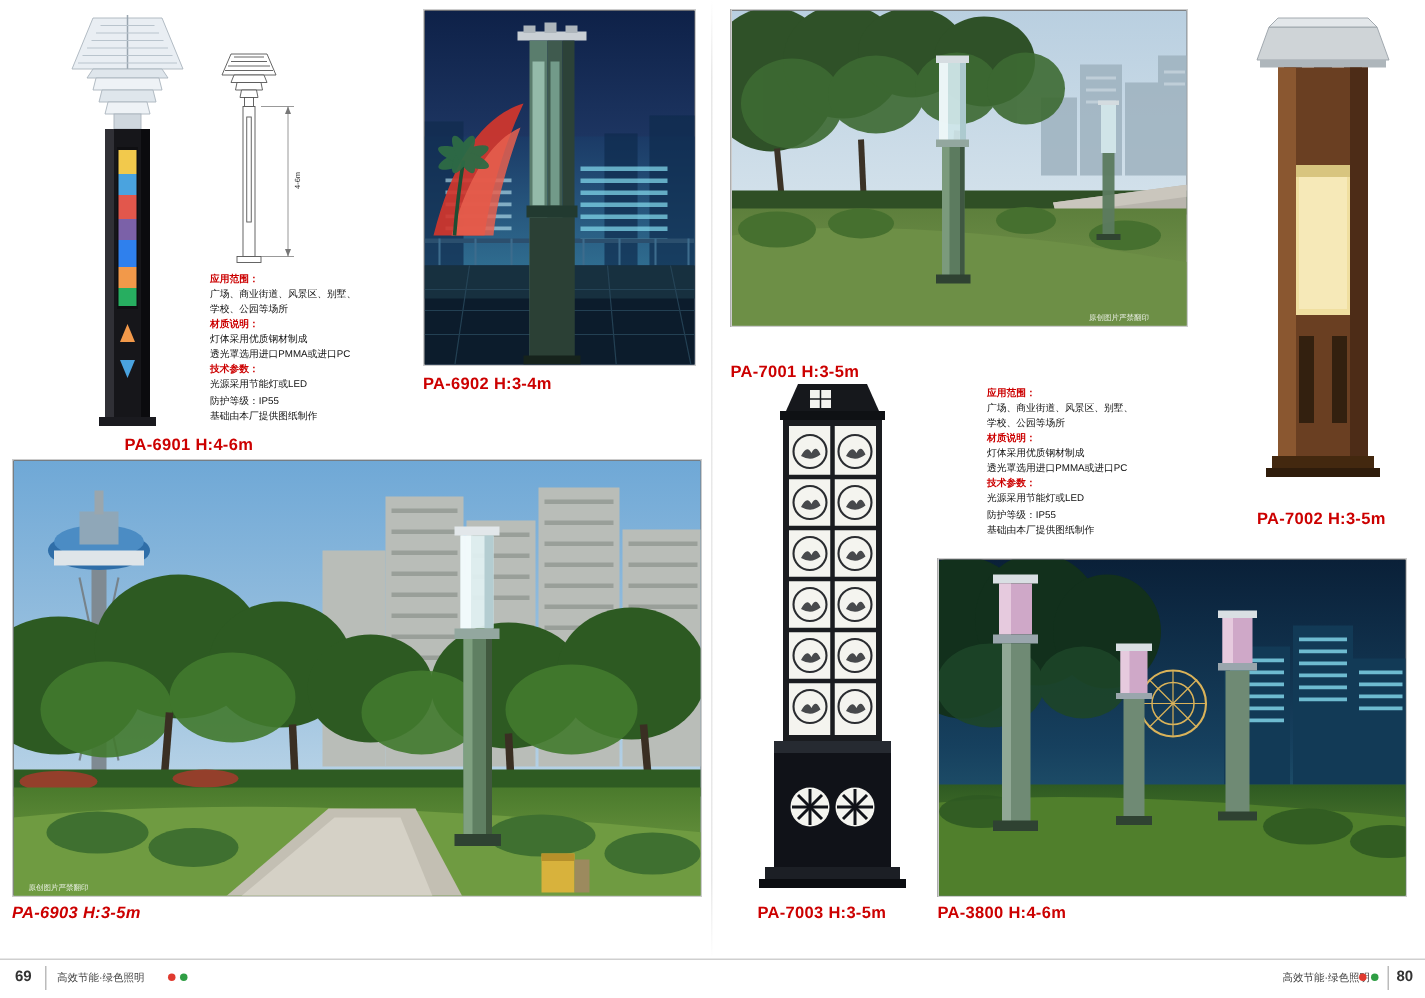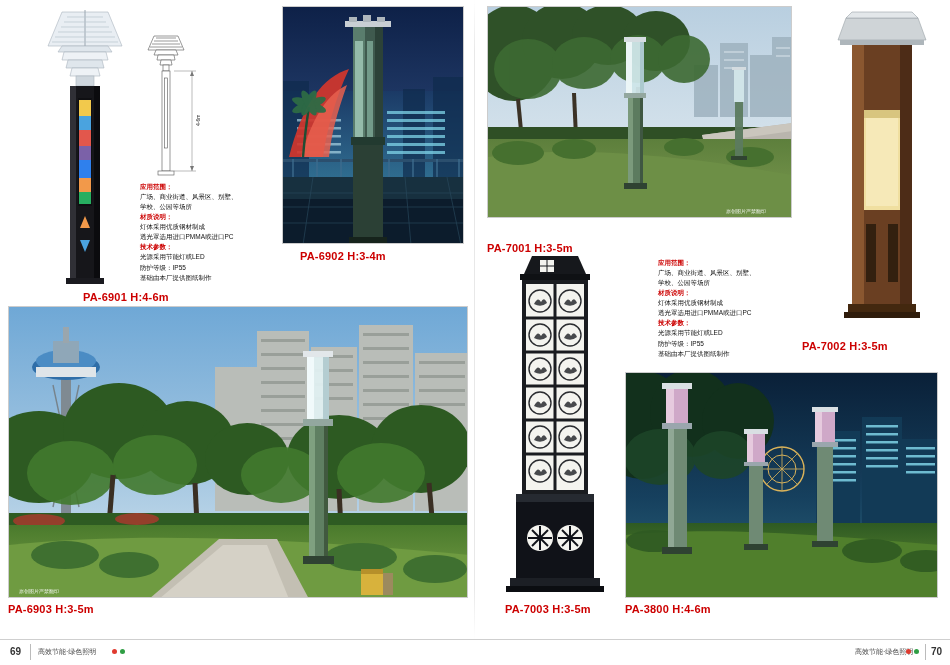--- a/index.html
+++ b/index.html
@@ -239,21 +239,21 @@
         <rect x="82" y="20" width="10" height="212" fill="#3f5a4e"></rect>
         <rect x="92" y="20" width="8" height="212" fill="#2c4238"></rect>
         <rect x="72" y="34" width="8" height="96" fill="#9fc6b5" opacity="0.85"></rect>
         <rect x="84" y="34" width="6" height="96" fill="#7faa98" opacity="0.8"></rect>
         <rect x="68" y="130" width="34" height="8" fill="#223a30"></rect>
         <rect x="70" y="138" width="30" height="96" fill="#2b4035"></rect>
         <rect x="66" y="230" width="38" height="6" fill="#16231c"></rect>
       </g>
     </svg>
   </div>
-  <div class="caption" style="left:300px; top:250px;">PA-6902 H:3-4m</div>
+  <div class="caption" style="left:282px; top:250px;">PA-6902 H:3-4m</div>
 
   <div class="photo" style="left:487px; top:6px; width:305px; height:212px; border:1px solid #ccc;">
     <svg width="305" height="212" viewBox="0 0 305 212" preserveAspectRatio="none">
       <defs>
         <linearGradient id="g7001sky" x1="0" y1="0" x2="0" y2="1">
           <stop offset="0%" stop-color="#b9cfe0"></stop>
           <stop offset="100%" stop-color="#e4edf2"></stop>
         </linearGradient>
         <linearGradient id="g7001grass" x1="0" y1="0" x2="0" y2="1">
           <stop offset="0%" stop-color="#5d7f3c"></stop>
@@ -352,21 +352,21 @@
       <rect x="38" y="104" width="36" height="100" fill="#f0dfa0"></rect>
       <rect x="38" y="104" width="36" height="8" fill="#d8c57f"></rect>
       <rect x="40" y="112" width="32" height="88" fill="#f6e9b8"></rect>
 
       <rect x="40" y="218" width="10" height="58" fill="#33200f"></rect>
       <rect x="62" y="218" width="10" height="58" fill="#33200f"></rect>
       <rect x="22" y="298" width="68" height="8" fill="#43280f"></rect>
       <rect x="18" y="306" width="76" height="6" fill="#2f1c0b"></rect>
     </svg>
   </div>
-  <div class="caption" style="left:802px; top:340px;">PA-7002 H:3-5m</div>
+  <div class="caption" style="left:838px; top:340px;">PA-7002 H:3-5m</div>
 
   <div class="specblock" style="left:658px; top:258px;">
     <div class="hdr">应用范围：</div>
     <div class="ln">广场、商业街道、风景区、别墅、</div>
     <div class="ln">学校、公园等场所</div>
     <div class="hdr">材质说明：</div>
     <div class="ln">灯体采用优质钢材制成</div>
     <div class="ln">透光罩选用进口PMMA或进口PC</div>
     <div class="hdr">技术参数：</div>
     <div class="ln">光源采用节能灯或LED</div>
@@ -495,21 +495,21 @@
 
       <g>
         <rect x="352" y="262" width="22" height="26" fill="#d8b23c"></rect>
         <rect x="352" y="262" width="22" height="5" fill="#b6902a"></rect>
         <rect x="374" y="266" width="10" height="22" fill="#9c8a5e"></rect>
       </g>
 
       <text x="10" y="286" font-size="5" fill="#ffffff" opacity="0.85" font-family="Liberation Sans, sans-serif">原创图片严禁翻印</text>
     </svg>
   </div>
-  <div class="caption" style="left:8px; top:603px;">PA-6903 H:3-5m</div>
+  <div class="caption" style="left:8px; top:603px;font-style:italic;">PA-6903 H:3-5m</div>
 
   <div class="panel" style="left:500px; top:248px; width:110px; height:348px;">
     <svg width="110" height="348" viewBox="0 0 110 348">
 
       <polygon points="24,26 86,26 78,8 32,8" fill="#16181c"></polygon>
       <rect x="20" y="26" width="70" height="6" fill="#0f1114"></rect>
       <rect x="40" y="12" width="14" height="12" fill="#f3f3ef"></rect>
       <g stroke="#16181c" stroke-width="1">
         <line x1="47" y1="12" x2="47" y2="24"></line>
         <line x1="40" y1="18" x2="54" y2="18"></line>
@@ -683,16 +683,16 @@
     <div class="pagenum" style="left:10px;">69</div>
     <div class="fbar" style="left:30px;"></div>
     <div class="ftxt" style="left:38px;">高效节能·绿色照明</div>
     <div class="fdot" style="left:112px; background:#e03a2f;"></div>
     <div class="fdot" style="left:120px; background:#2f9e44;"></div>
 
     <div class="ftxt" style="left:855px;">高效节能·绿色照明</div>
     <div class="fdot" style="left:906px; background:#e03a2f;"></div>
     <div class="fdot" style="left:914px; background:#2f9e44;"></div>
     <div class="fbar" style="left:925px;"></div>
-    <div class="pagenum" style="left:931px;">70</div>
+    <div class="pagenum" style="left:931px;">80</div>
   </div>
 
 </div>
 
 </body></html>

